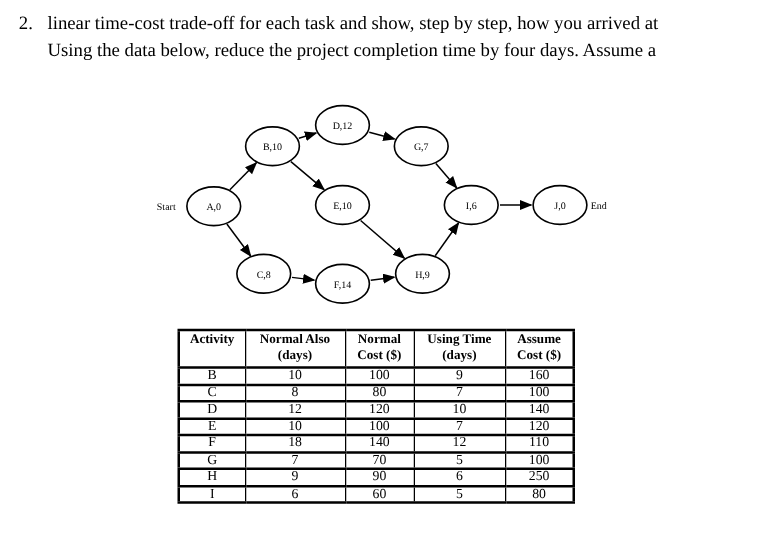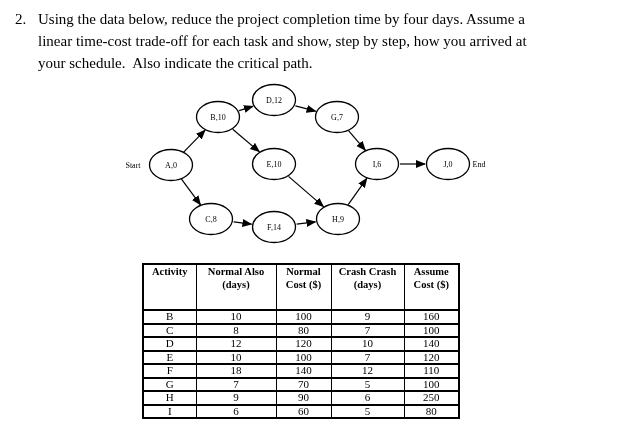--- a/index.html
+++ b/index.html
@@ -37,35 +37,34 @@
     border-collapse: collapse;
     border: 2px solid #000;
   }
   .cost-table th, .cost-table td {
     border-left: 1px solid #000; border-right: 1px solid #000;
     border-top: 2px solid #000; border-bottom: 2px solid #000;
     text-align: center; overflow: hidden;
   }
   .cost-table th {
     font-weight: bold; font-size: 10.5px; line-height: 12.5px;
-    vertical-align: top; padding: 1px 0 18px 0;
+    vertical-align: top; padding: 1px 0 2px 0;
   }
   .cost-table td {
     font-size: 11px; line-height: 11px; height: 11.5px; padding: 0 1px;
   }
 </style>
 </head>
 <body>
 
 <div class="question">
   <div class="qnum">2.</div>
   <div class="qtext">
+    <div>linear time-cost trade-off for each task and show, step by step, how you arrived at</div>
     <div>Using the data below, reduce the project completion time by four days. Assume a</div>
-    <div>linear time-cost trade-off for each task and show, step by step, how you arrived at</div>
-    <div>your schedule.  Also indicate the critical path.</div>
   </div>
 </div>
 
 <svg class="network" width="623" height="448" viewBox="0 0 623 448">
   <defs>
     <marker id="arrowhead" markerUnits="userSpaceOnUse" markerWidth="10" markerHeight="9" refX="9" refY="4" orient="auto">
       <path d="M0,0 L10,4 L0,8 z" fill="#000"></path>
     </marker>
   </defs>
 
@@ -123,21 +122,21 @@
       </th>
       <th>
         <div>Normal Also</div>
         <div>(days)</div>
       </th>
       <th>
         <div>Normal</div>
         <div>Cost ($)</div>
       </th>
       <th>
-        <div>Crash Crash</div>
+        <div>Using Time</div>
         <div>(days)</div>
       </th>
       <th>
         <div>Assume</div>
         <div>Cost ($)</div>
       </th>
     </tr>
   </thead>
   <tbody>
     <tr>

